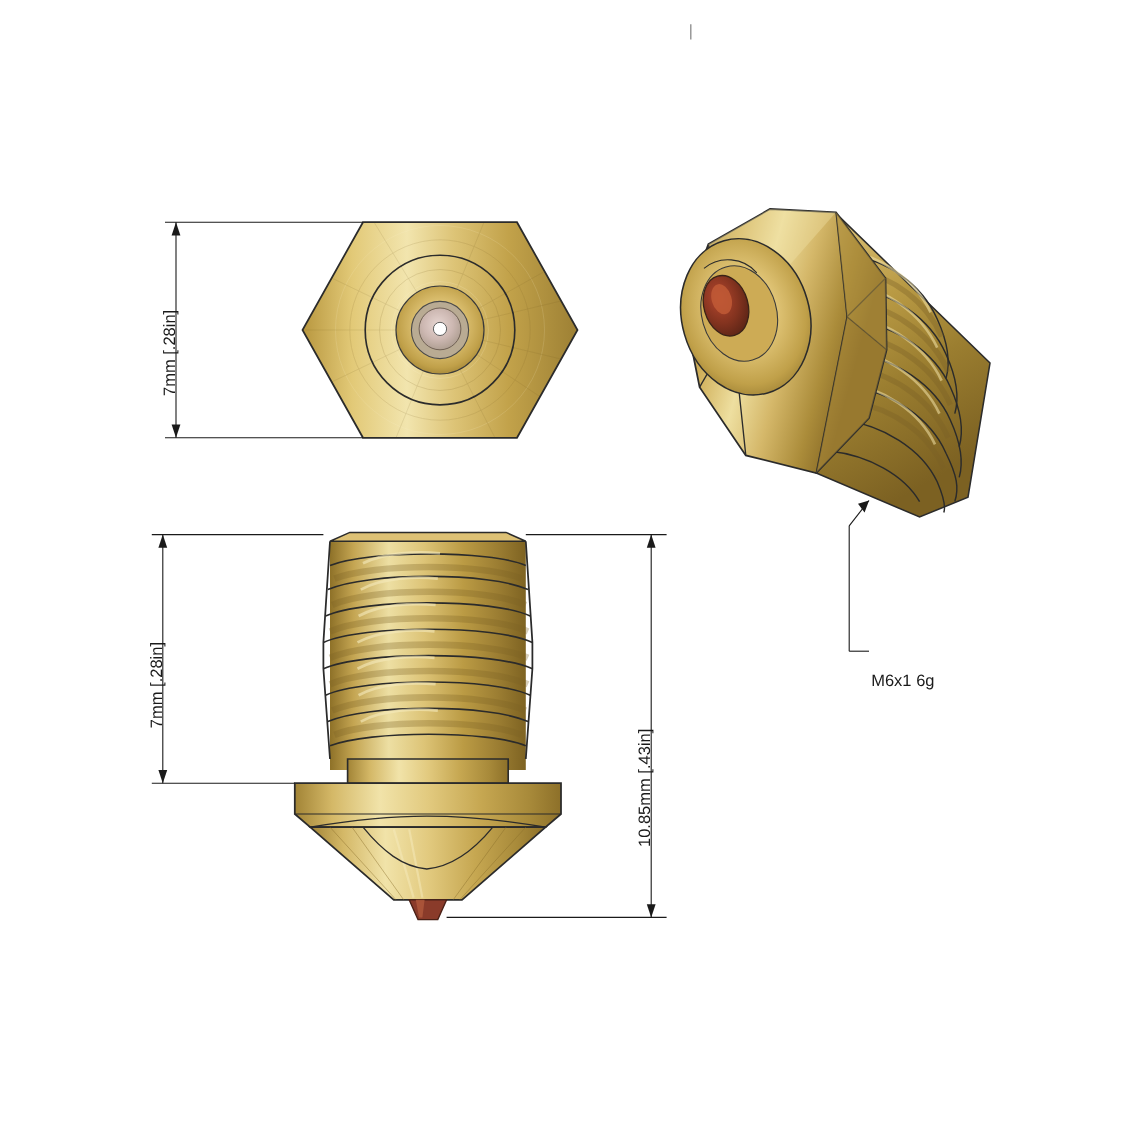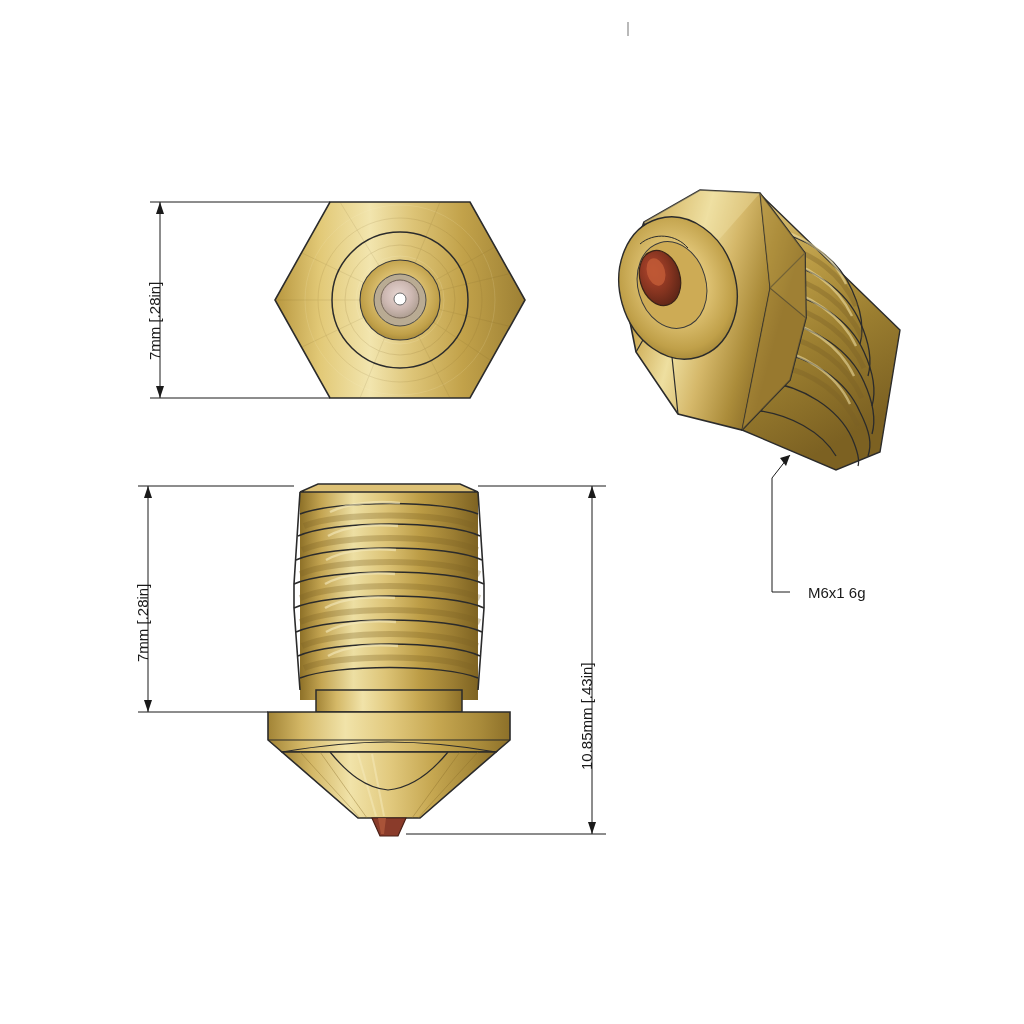--- a/index.html
+++ b/index.html
@@ -295,13 +295,13 @@
 
   <line x1="628" y1="22" x2="628" y2="36" stroke="#8a8a8a" stroke-width="1.2"></line>
 </svg>
 
 <div class="dim-text vert" style="left:146px; top:360px;">7mm [.28in]</div>
 
 <div class="dim-text vert" style="left:134px; top:662px;">7mm [.28in]</div>
 
 <div class="dim-text vert" style="left:578px; top:770px;">10.85mm [.43in]</div>
 
-<div class="dim-text" style="left:792px; top:584px;margin-left:16px;">M6x1 6g</div>
+<div class="dim-text" style="left:792px; top:611px;">M6x1 6g</div>
 
 </body></html>

